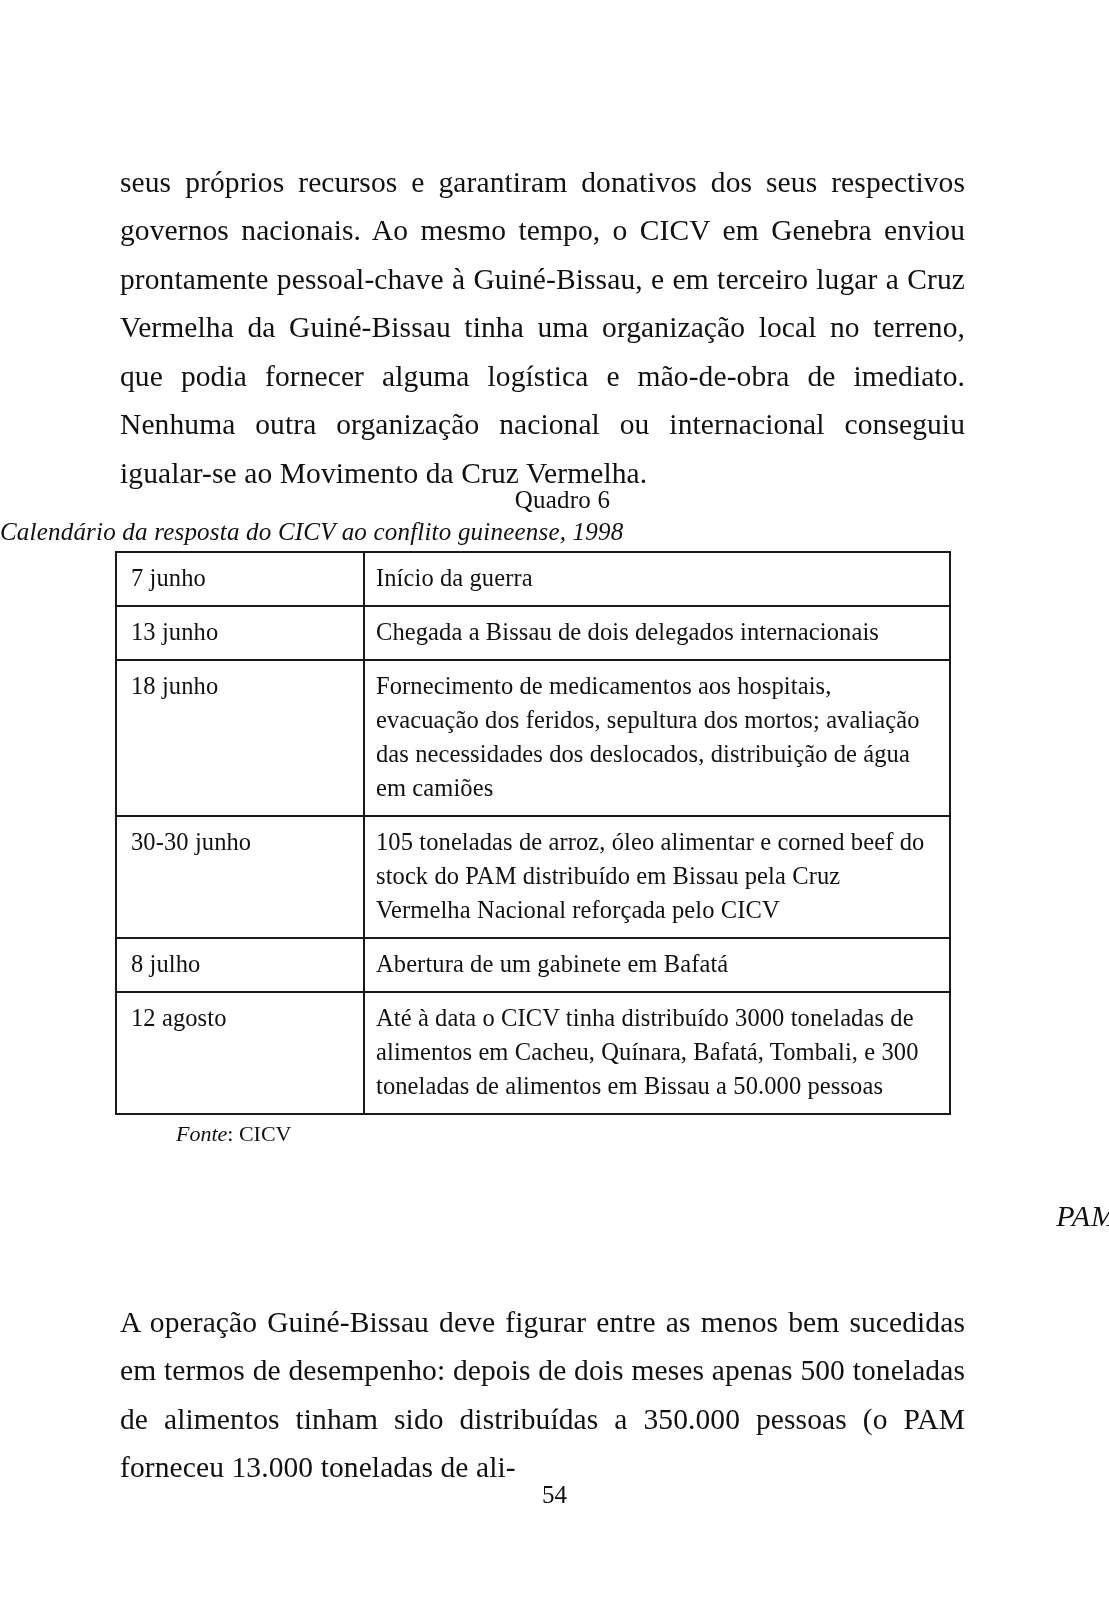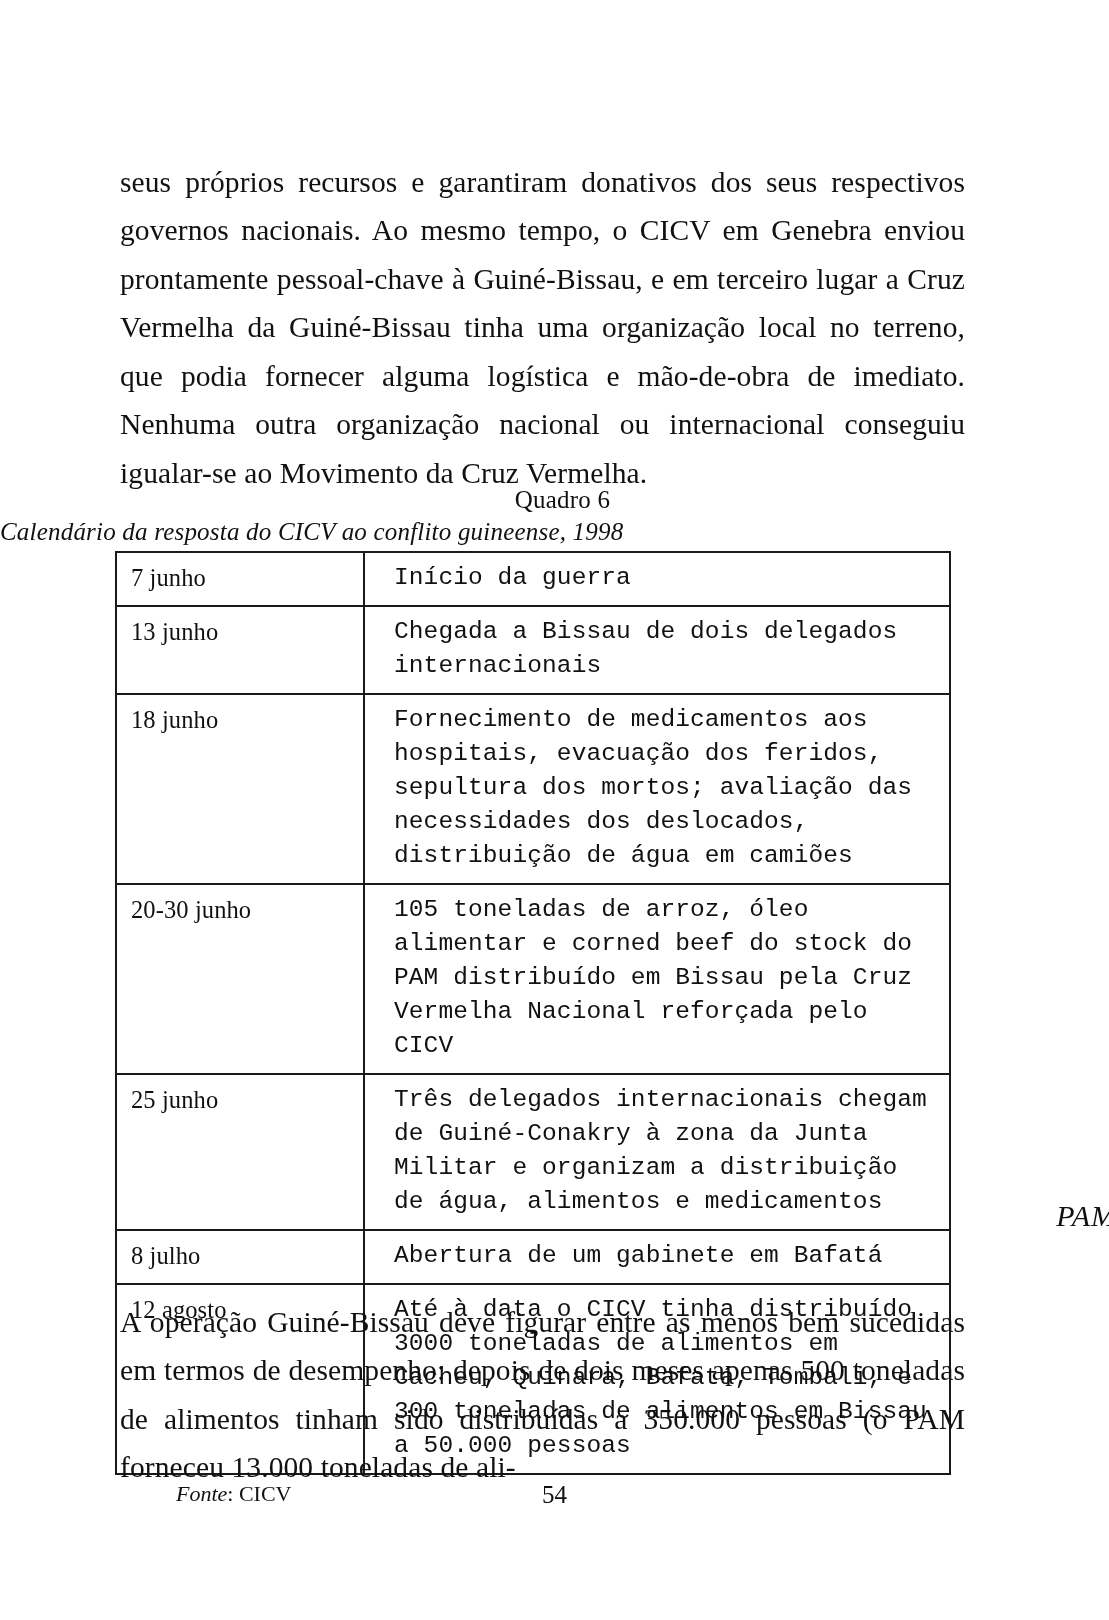--- a/index.html
+++ b/index.html
@@ -68,22 +68,21 @@
     line-height: 34px;
     padding: 8px 10px 10px 12px;
     letter-spacing: 0.1px;
   }
   table.quadro td.date-col {
     width: 222px;
     padding-left: 14px;
   }
   table.quadro td.desc-col {
     width: auto;
-    padding-left: 29px;
-    font-family: Liberation Mono, monospace;
+    padding-left: 11px;
   }
   .fonte {
     margin: 5px 0 8px 176px;
     font-size: 22px;
     line-height: 28px;
   }
   .fonte .lbl { font-style: italic; }
 
   
   .section-heading {
@@ -130,26 +129,22 @@
         </tr>
         <tr>
           <td class="date-col">13 junho</td>
           <td class="desc-col">Chegada a Bissau de dois delegados internacionais</td>
         </tr>
         <tr>
           <td class="date-col">18 junho</td>
           <td class="desc-col">Fornecimento de medicamentos aos hospitais, evacuação dos feridos, sepultura dos mortos; avaliação das necessidades dos deslocados, distribuição de água em camiões</td>
         </tr>
         <tr>
-          <td class="date-col">20-30 junho</td>
+          <td class="date-col">30-30 junho</td>
           <td class="desc-col">105 toneladas de arroz, óleo alimentar e corned beef do stock do PAM distribuído em Bissau pela Cruz Vermelha Nacional reforçada pelo CICV</td>
-        </tr>
-        <tr>
-          <td class="date-col">25 junho</td>
-          <td class="desc-col">Três delegados internacionais chegam de Guiné-Conakry à zona da Junta Militar e organizam a distribuição de água, alimentos e medicamentos</td>
         </tr>
         <tr>
           <td class="date-col">8 julho</td>
           <td class="desc-col">Abertura de um gabinete em Bafatá</td>
         </tr>
         <tr>
           <td class="date-col">12 agosto</td>
           <td class="desc-col">Até à data o CICV tinha distribuído 3000 toneladas de alimentos em Cacheu, Quínara, Bafatá, Tombali, e 300 toneladas de alimentos em Bissau a 50.000 pessoas</td>
         </tr>
       </tbody>

